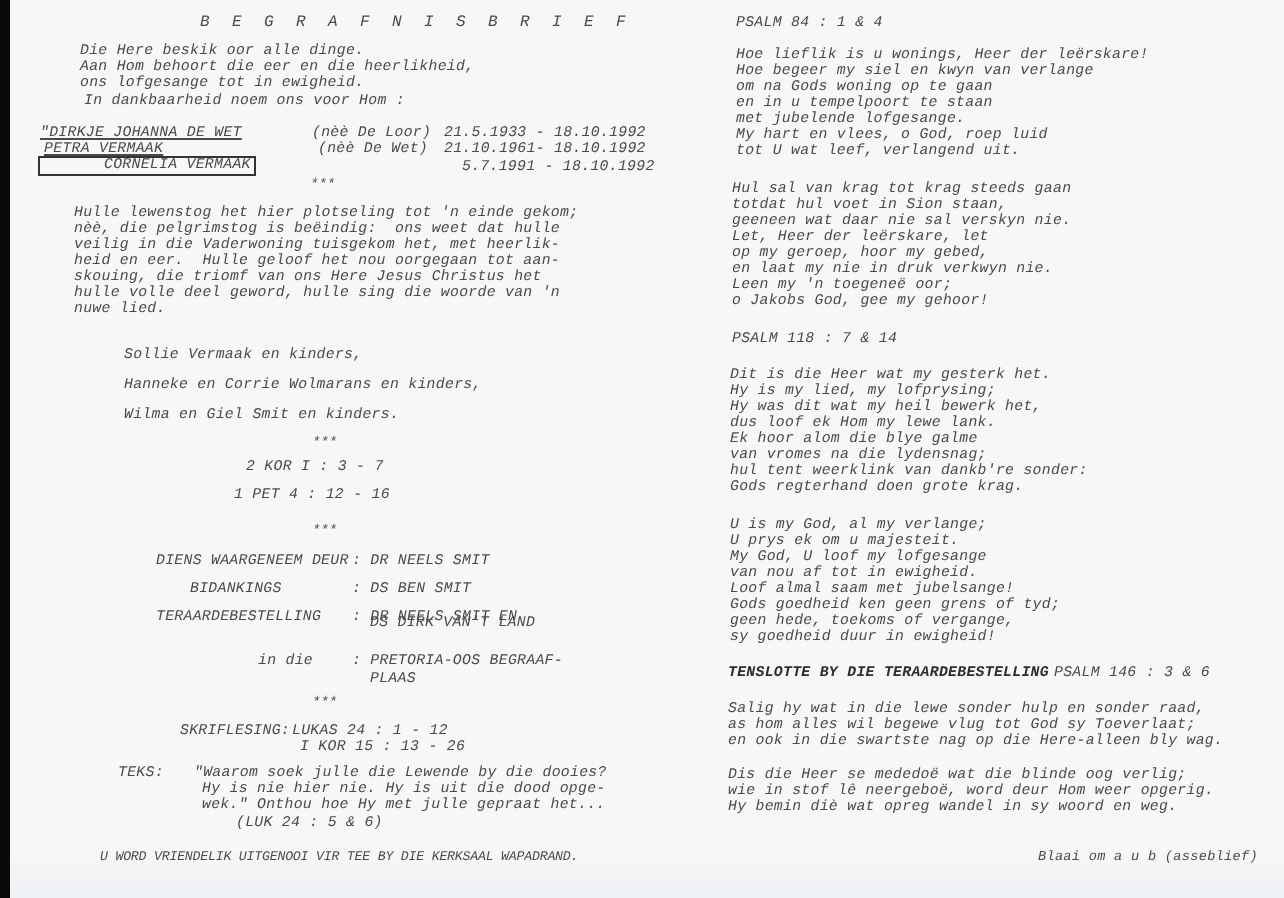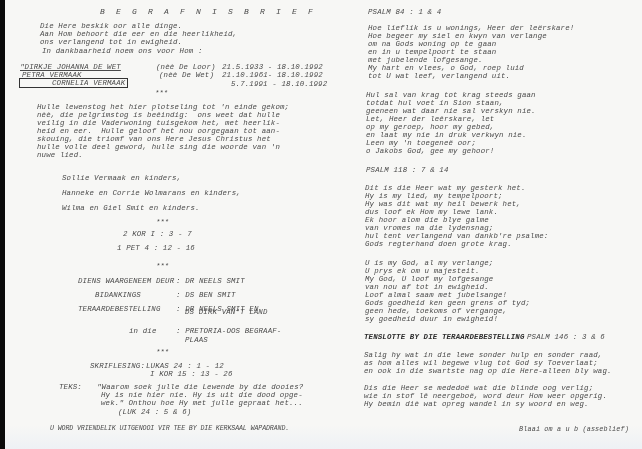--- a/index.html
+++ b/index.html
@@ -26,21 +26,21 @@
 <body>
 
 <div class="edge"></div>
 <div class="bottom-fade"></div>
 
 <div class="page left">
   <div class="ln title" style="left:95px;top:8px;">B E G R A F N I S B R I E F</div>
 
   <div class="ln" style="left:35px;top:22px;">Die Here beskik oor alle dinge.</div>
   <div class="ln" style="left:35px;top:30px;">Aan Hom behoort die eer en die heerlikheid,</div>
-  <div class="ln" style="left:35px;top:38px;">ons verlangend tot in ewigheid.</div>
+  <div class="ln" style="left:35px;top:38px;">ons lofgesange tot in ewigheid.</div>
   <div class="ln" style="left:37px;top:47px;">In dankbaarheid noem ons voor Hom :</div>
 
   <div class="ln ul" style="left:15px;top:63px;">"DIRKJE JOHANNA DE WET</div>
   <div class="ln" style="left:151px;top:63px;">(nèè De Loor)</div>
   <div class="ln" style="left:217px;top:63px;">21.5.1933 - 18.10.1992</div>
 
   <div class="ln ul" style="left:17px;top:71px;">PETRA VERMAAK</div>
   <div class="ln" style="left:154px;top:71px;">(nèè De Wet)</div>
   <div class="ln" style="left:217px;top:71px;">21.10.1961- 18.10.1992</div>
 
@@ -113,26 +113,26 @@
   <div class="ln" style="left:46px;top:107px;">geeneen wat daar nie sal verskyn nie.</div>
   <div class="ln" style="left:46px;top:115px;">Let, Heer der leërskare, let</div>
   <div class="ln" style="left:46px;top:123px;">op my geroep, hoor my gebed,</div>
   <div class="ln" style="left:46px;top:131px;">en laat my nie in druk verkwyn nie.</div>
   <div class="ln" style="left:46px;top:139px;">Leen my 'n toegeneë oor;</div>
   <div class="ln" style="left:46px;top:147px;">o Jakobs God, gee my gehoor!</div>
 
   <div class="ln" style="left:46px;top:166px;">PSALM 118 : 7 &amp; 14</div>
 
   <div class="ln" style="left:45px;top:184px;">Dit is die Heer wat my gesterk het.</div>
-  <div class="ln" style="left:45px;top:192px;">Hy is my lied, my tempelpoort;</div>
+  <div class="ln" style="left:45px;top:192px;">Hy is my lied, my lofprysing;</div>
   <div class="ln" style="left:45px;top:200px;">Hy was dit wat my heil bewerk het,</div>
   <div class="ln" style="left:45px;top:208px;">dus loof ek Hom my lewe lank.</div>
   <div class="ln" style="left:45px;top:216px;">Ek hoor alom die blye galme</div>
   <div class="ln" style="left:45px;top:224px;">van vromes na die lydensnag;</div>
-  <div class="ln" style="left:45px;top:232px;">hul tent verlangend van dankb're psalme:</div>
+  <div class="ln" style="left:45px;top:232px;">hul tent weerklink van dankb're sonder:</div>
   <div class="ln" style="left:45px;top:240px;">Gods regterhand doen grote krag.</div>
 
   <div class="ln" style="left:45px;top:259px;">U is my God, al my verlange;</div>
   <div class="ln" style="left:45px;top:267px;">U prys ek om u majesteit.</div>
   <div class="ln" style="left:45px;top:275px;">My God, U loof my lofgesange</div>
   <div class="ln" style="left:45px;top:283px;">van nou af tot in ewigheid.</div>
   <div class="ln" style="left:45px;top:291px;">Loof almal saam met jubelsange!</div>
   <div class="ln" style="left:45px;top:299px;">Gods goedheid ken geen grens of tyd;</div>
   <div class="ln" style="left:45px;top:307px;">geen hede, toekoms of vergange,</div>
   <div class="ln" style="left:45px;top:315px;">sy goedheid duur in ewigheid!</div>

